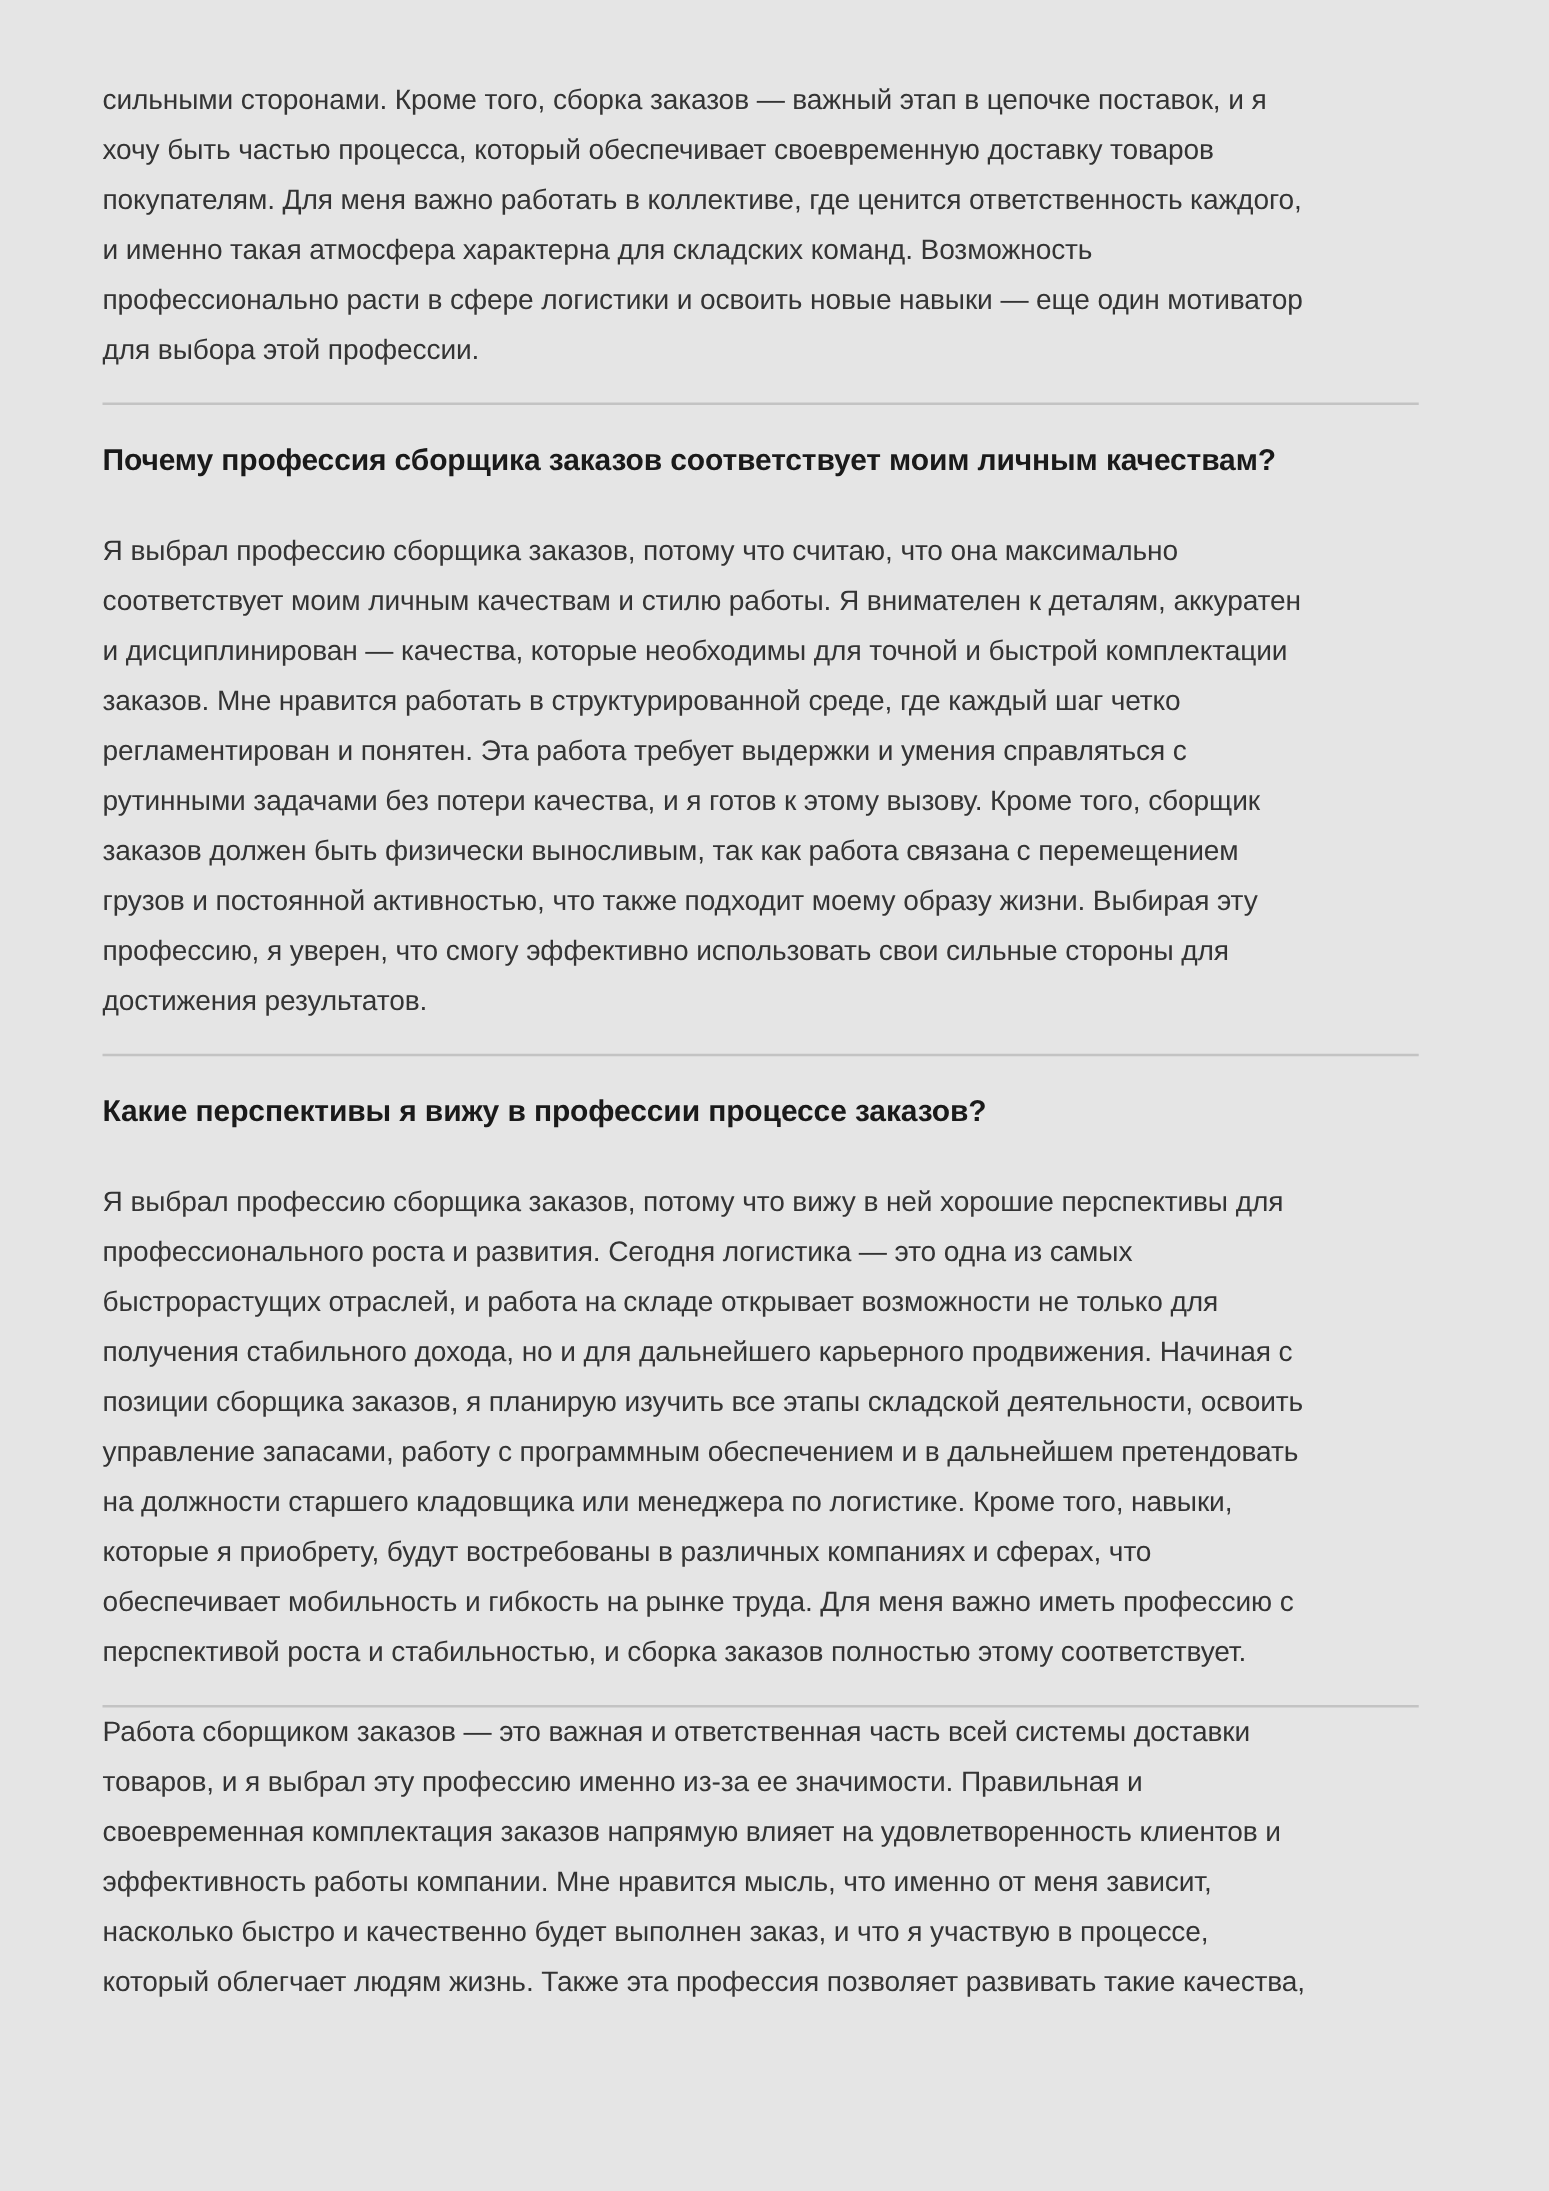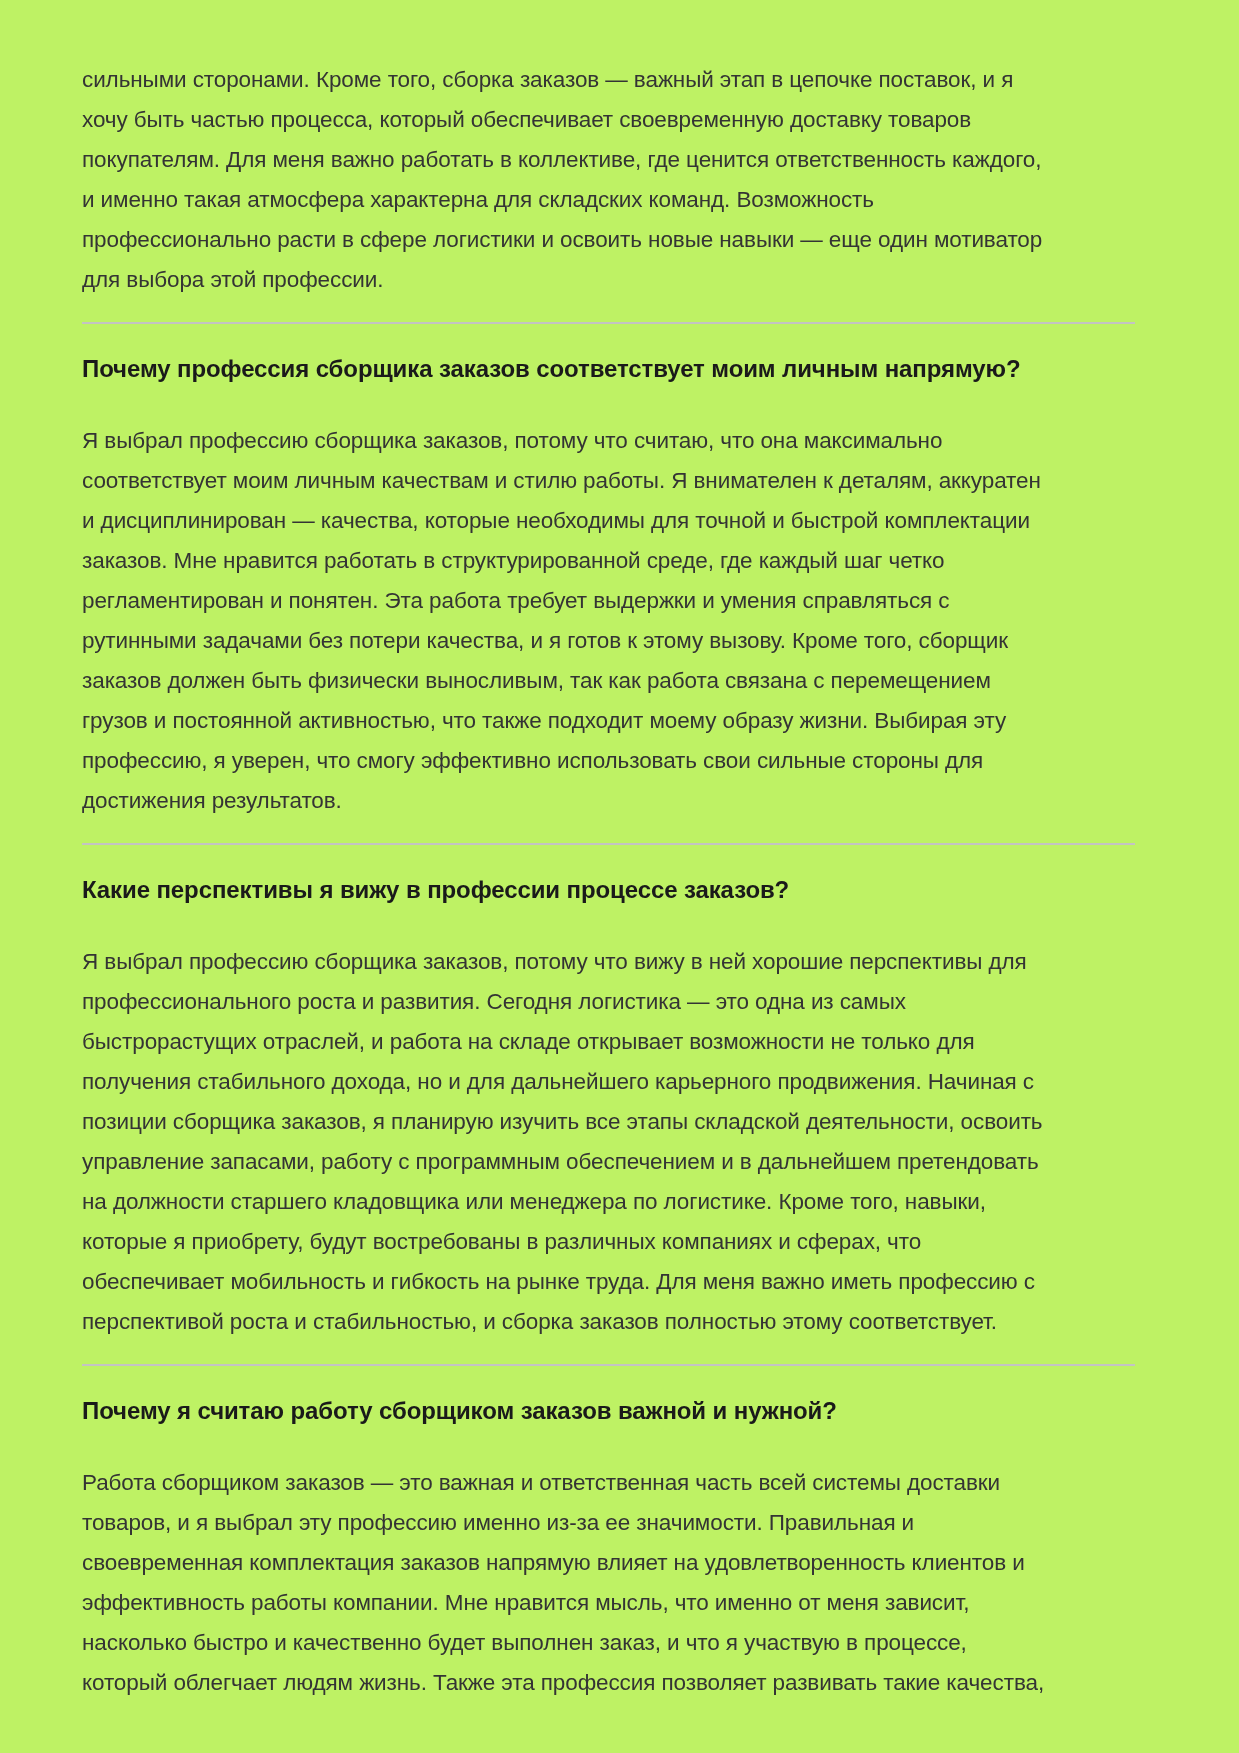--- a/index.html
+++ b/index.html
@@ -6,21 +6,21 @@
     margin: 0;
     padding: 0;
     background: #ffffff;
   }
   .page {
     position: relative;
     width: 1239px;
     height: 1753px;
     box-sizing: border-box;
     padding: 60px 104px 0 82px;
-    background: #bef264;
+    background: #e5e5e5;
     overflow: hidden;
     font-family: "Liberation Sans", "DejaVu Sans", sans-serif;
   }
   .body-text {
     margin: 0;
     font-size: 22.5px;
     line-height: 40px;
     font-weight: 400;
     color: #343434;
     letter-spacing: -0.1px;
@@ -49,21 +49,21 @@
 
   <p class="body-text">сильными сторонами. Кроме того, сборка заказов — важный этап в цепочке поставок, и я
 хочу быть частью процесса, который обеспечивает своевременную доставку товаров
 покупателям. Для меня важно работать в коллективе, где ценится ответственность каждого,
 и именно такая атмосфера характерна для складских команд. Возможность
 профессионально расти в сфере логистики и освоить новые навыки — еще один мотиватор
 для выбора этой профессии.</p>
 
   <hr class="divider">
 
-  <h2 class="section-heading">Почему профессия сборщика заказов соответствует моим личным напрямую?</h2>
+  <h2 class="section-heading">Почему профессия сборщика заказов соответствует моим личным качествам?</h2>
 
   <p class="body-text">Я выбрал профессию сборщика заказов, потому что считаю, что она максимально
 соответствует моим личным качествам и стилю работы. Я внимателен к деталям, аккуратен
 и дисциплинирован — качества, которые необходимы для точной и быстрой комплектации
 заказов. Мне нравится работать в структурированной среде, где каждый шаг четко
 регламентирован и понятен. Эта работа требует выдержки и умения справляться с
 рутинными задачами без потери качества, и я готов к этому вызову. Кроме того, сборщик
 заказов должен быть физически выносливым, так как работа связана с перемещением
 грузов и постоянной активностью, что также подходит моему образу жизни. Выбирая эту
 профессию, я уверен, что смогу эффективно использовать свои сильные стороны для
@@ -79,21 +79,20 @@
 получения стабильного дохода, но и для дальнейшего карьерного продвижения. Начиная с
 позиции сборщика заказов, я планирую изучить все этапы складской деятельности, освоить
 управление запасами, работу с программным обеспечением и в дальнейшем претендовать
 на должности старшего кладовщика или менеджера по логистике. Кроме того, навыки,
 которые я приобрету, будут востребованы в различных компаниях и сферах, что
 обеспечивает мобильность и гибкость на рынке труда. Для меня важно иметь профессию с
 перспективой роста и стабильностью, и сборка заказов полностью этому соответствует.</p>
 
   <hr class="divider">
 
-  <h2 class="section-heading">Почему я считаю работу сборщиком заказов важной и нужной?</h2>
 
   <p class="body-text">Работа сборщиком заказов — это важная и ответственная часть всей системы доставки
 товаров, и я выбрал эту профессию именно из-за ее значимости. Правильная и
 своевременная комплектация заказов напрямую влияет на удовлетворенность клиентов и
 эффективность работы компании. Мне нравится мысль, что именно от меня зависит,
 насколько быстро и качественно будет выполнен заказ, и что я участвую в процессе,
 который облегчает людям жизнь. Также эта профессия позволяет развивать такие качества,</p>
 
 </div>
 

